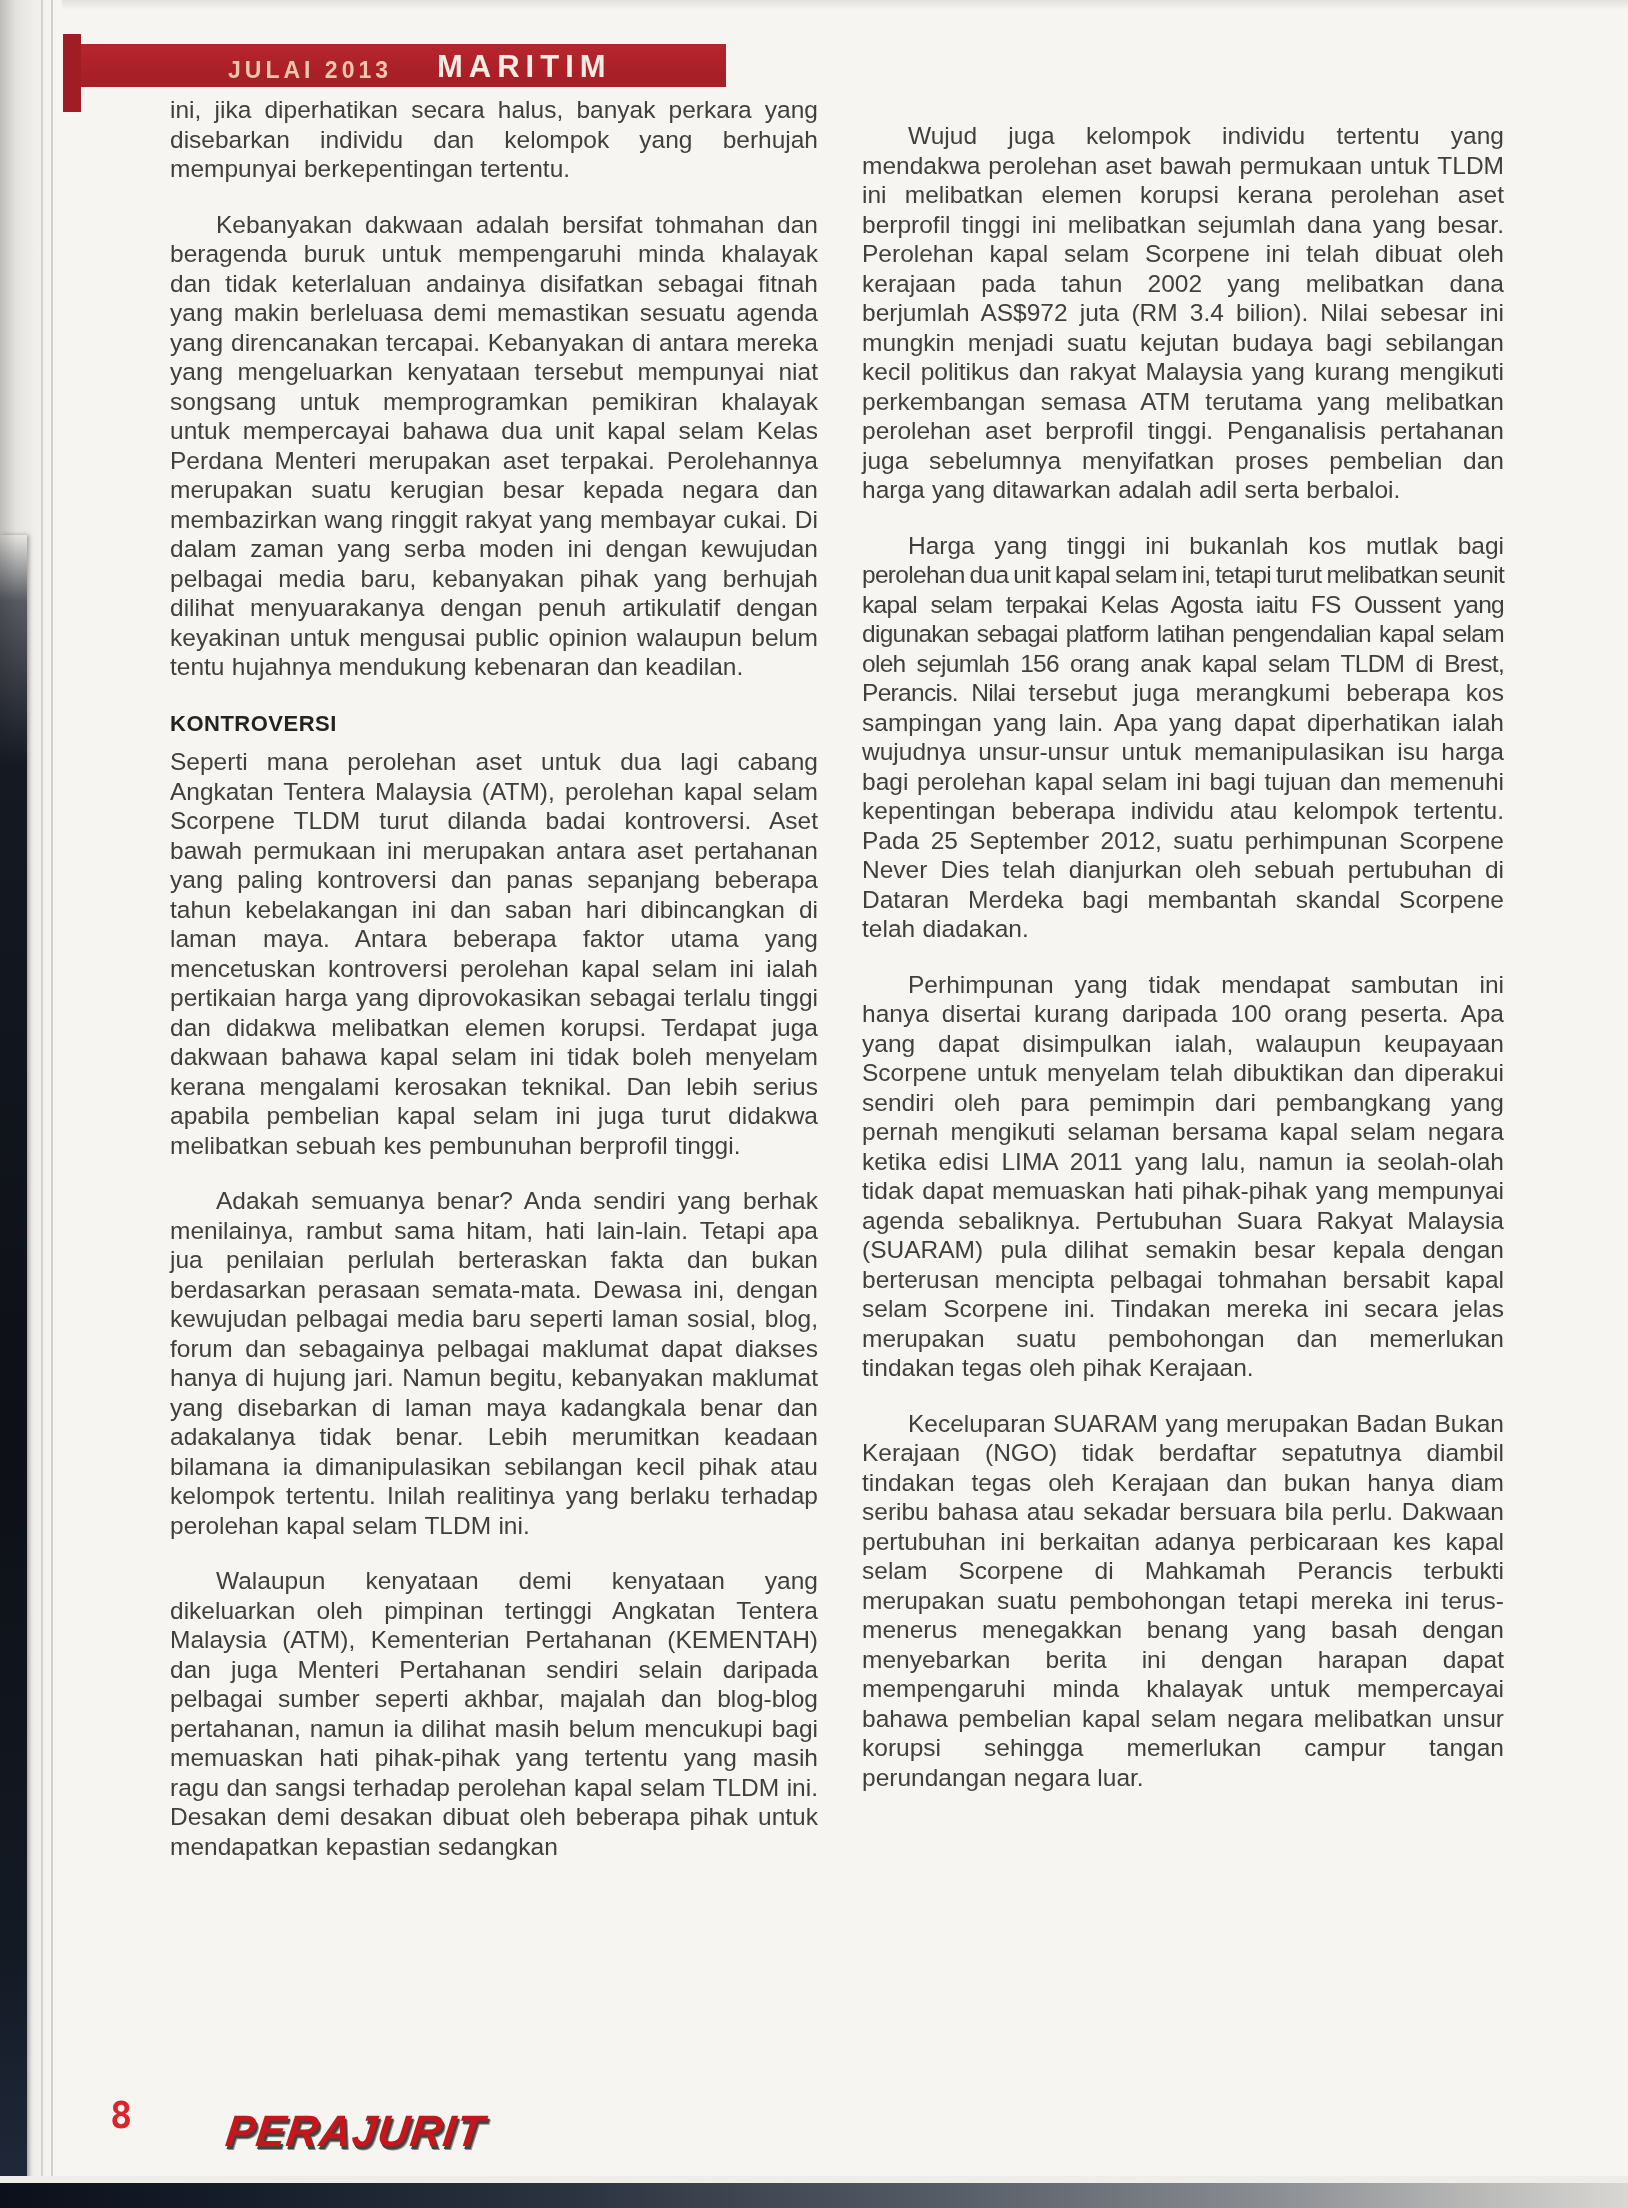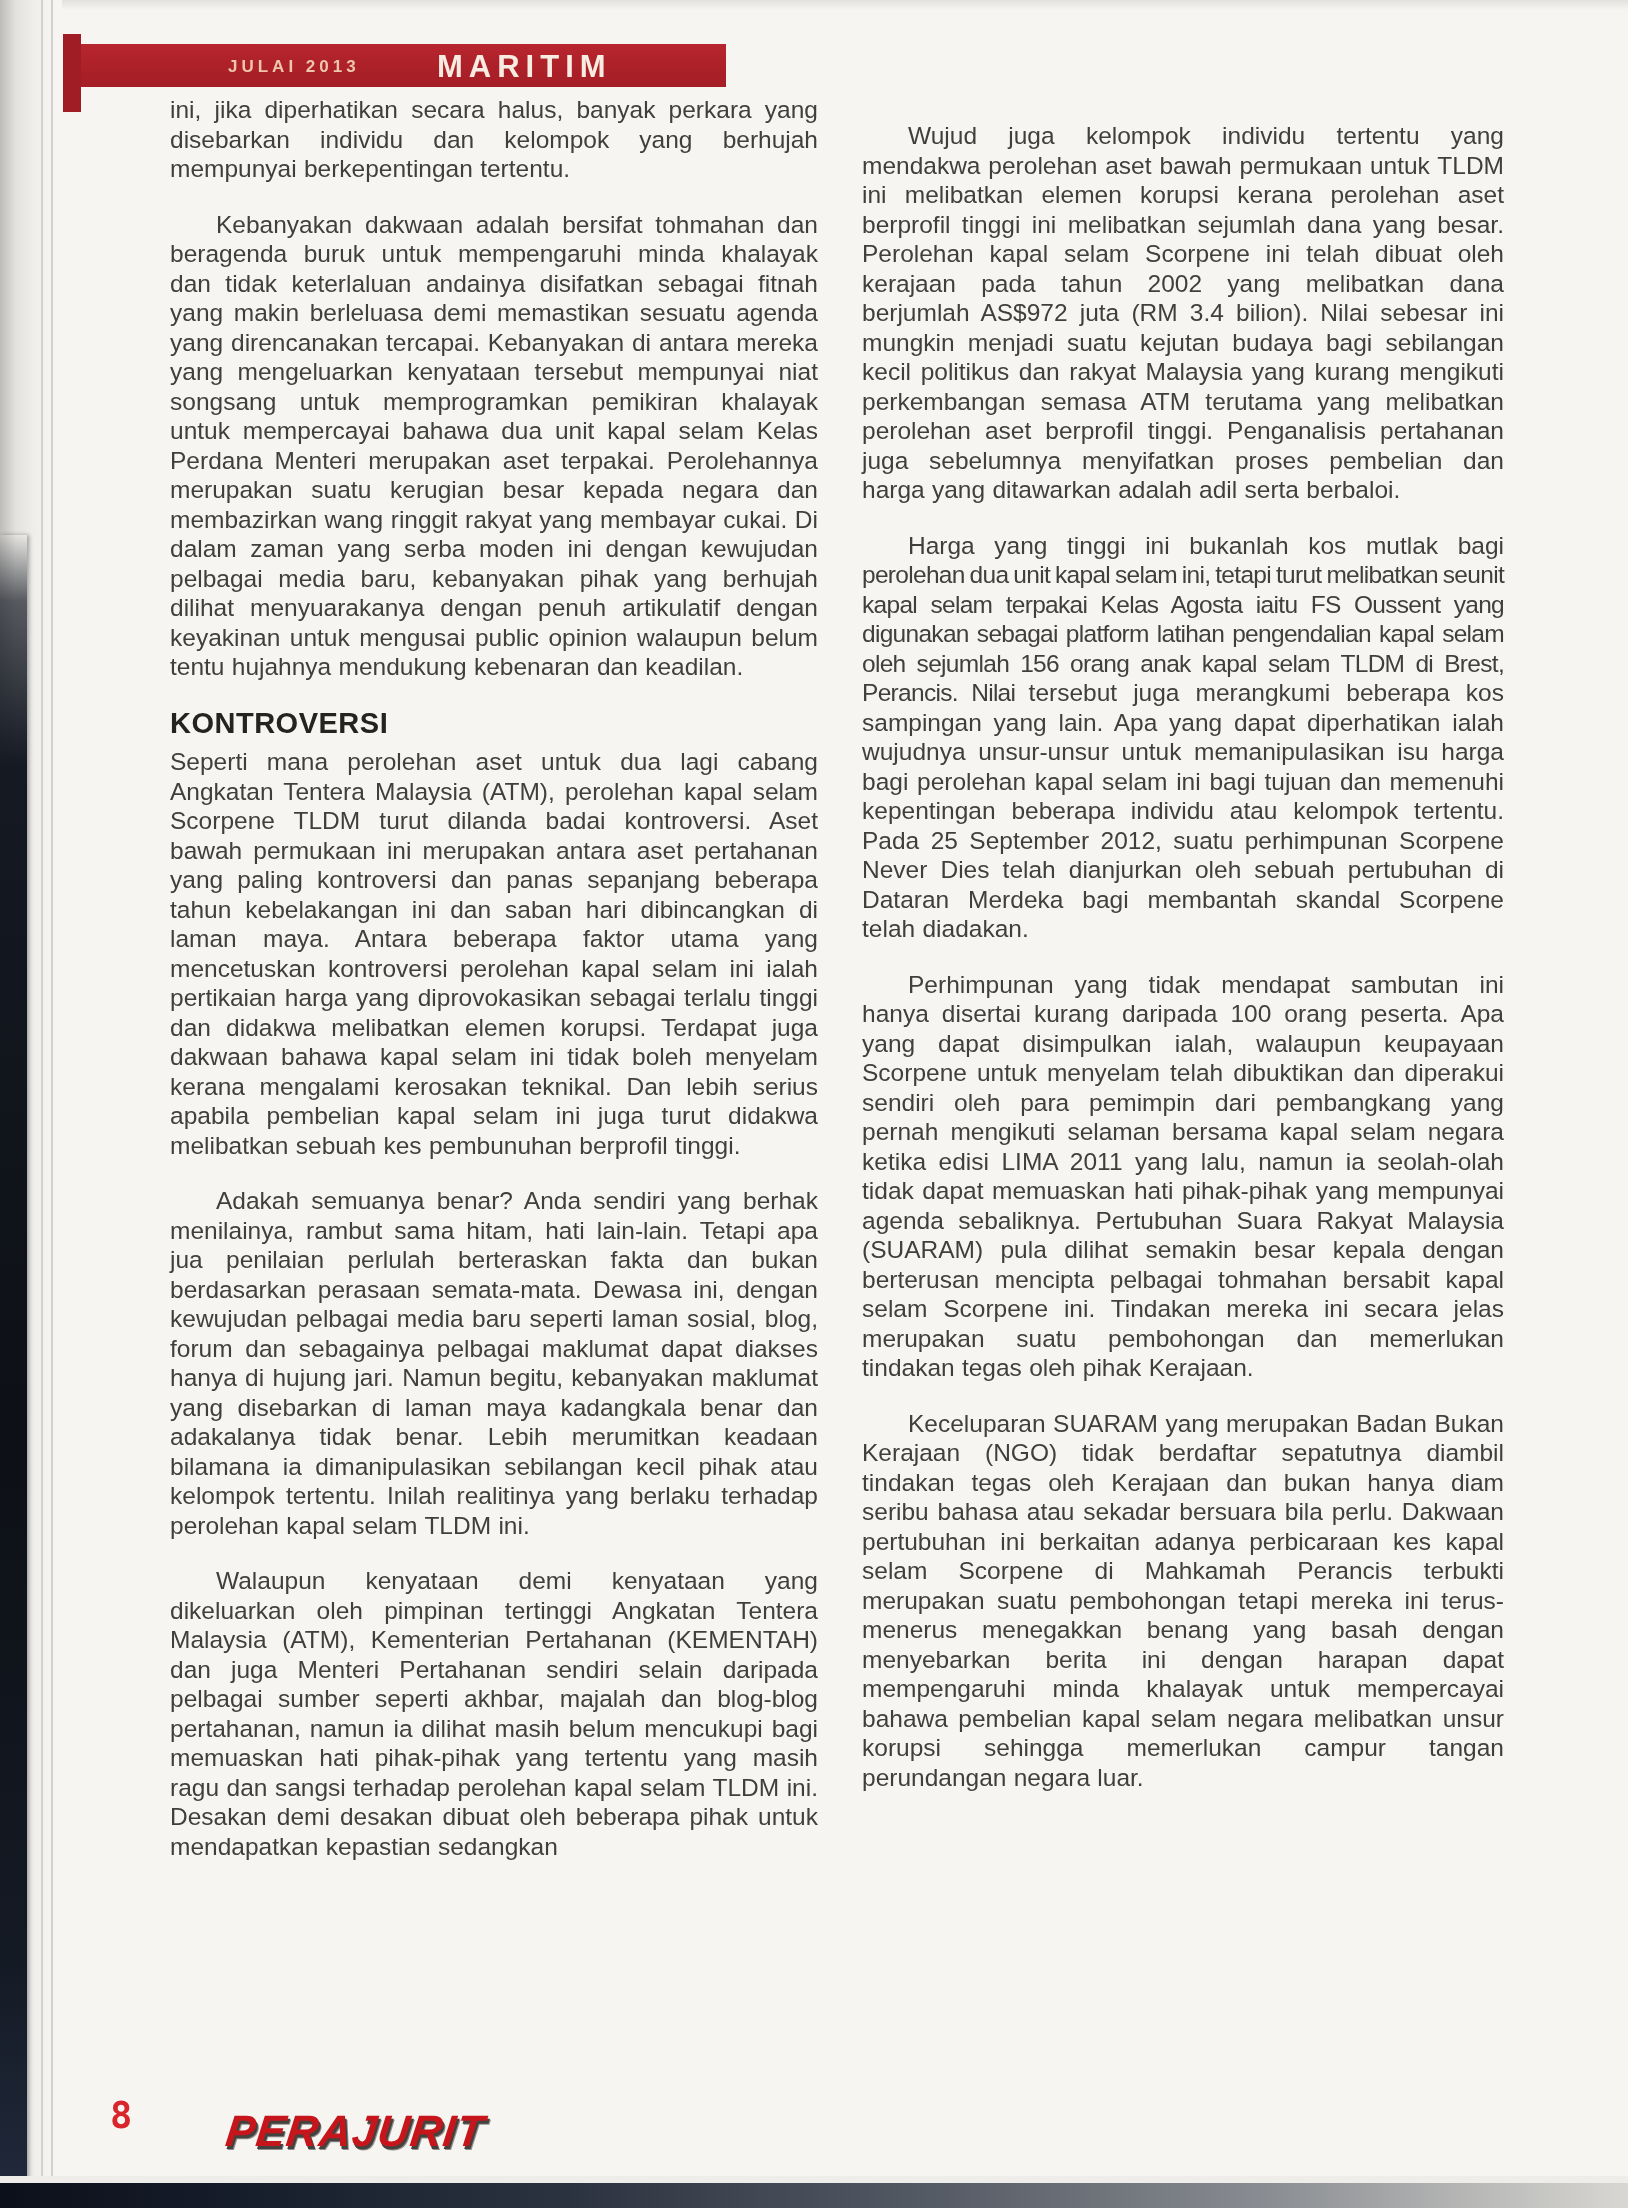--- a/index.html
+++ b/index.html
@@ -30,39 +30,39 @@
     background:linear-gradient(90deg,#0c101a 0%,#161d2b 15%,#2c3340 35%,
       #565c66 58%,#8a8d92 78%,#bdbdbb 92%,#d8d7d4 100%);
   }
   
   .banner-tab { position:absolute; left:63px; top:34px; width:18px; height:78px; background:#a01d25; }
   .banner {
     position:absolute; left:81px; top:44px; width:645px; height:43px;
     background:linear-gradient(180deg,#b7262e 0%,#ac2028 60%,#a51e26 100%);
   }
   .issue-date {
-    position:absolute; left:228px; top:57px; font-size:17px; font-weight:bold;
+    position:absolute; left:228px; top:57px; font-size:23px; font-weight:bold;
     letter-spacing:4px; color:#eec7aa;
   }
   .brand {
     position:absolute; left:437px; top:49px; font-size:31px; font-weight:bold;
     letter-spacing:6px; color:#f7ece1; transform:scaleY(1.04);
   }
   
   .col {
     position:absolute; top:95px; width:648px;
     text-align:justify; font-size:24.5px; line-height:29.5px;
     color:#413f3c; word-spacing:0.5px;
   }
   #leftCol  { left:170px; }
   #rightCol { left:862px; width:642px; }
   .col p { margin:0; padding:0; }
   .col p.indent { text-indent:46px;margin-top:26px; }
   .col h2 {
-    font-size:29px; font-weight:bold; color:#24231f;
+    font-size:22px; font-weight:bold; color:#24231f;
     margin:27px 0 9px 0; letter-spacing:0.5px; text-align:left;
   }
   .condensed { letter-spacing:-0.7px; word-spacing:-1.5px; }
   
   .page-number {
     position:absolute; left:110px; top:2094px;
     font-family:"DejaVu Sans Mono", monospace;
     font-size:37px; font-weight:bold; color:#d9262c;
   }
   .logo {

